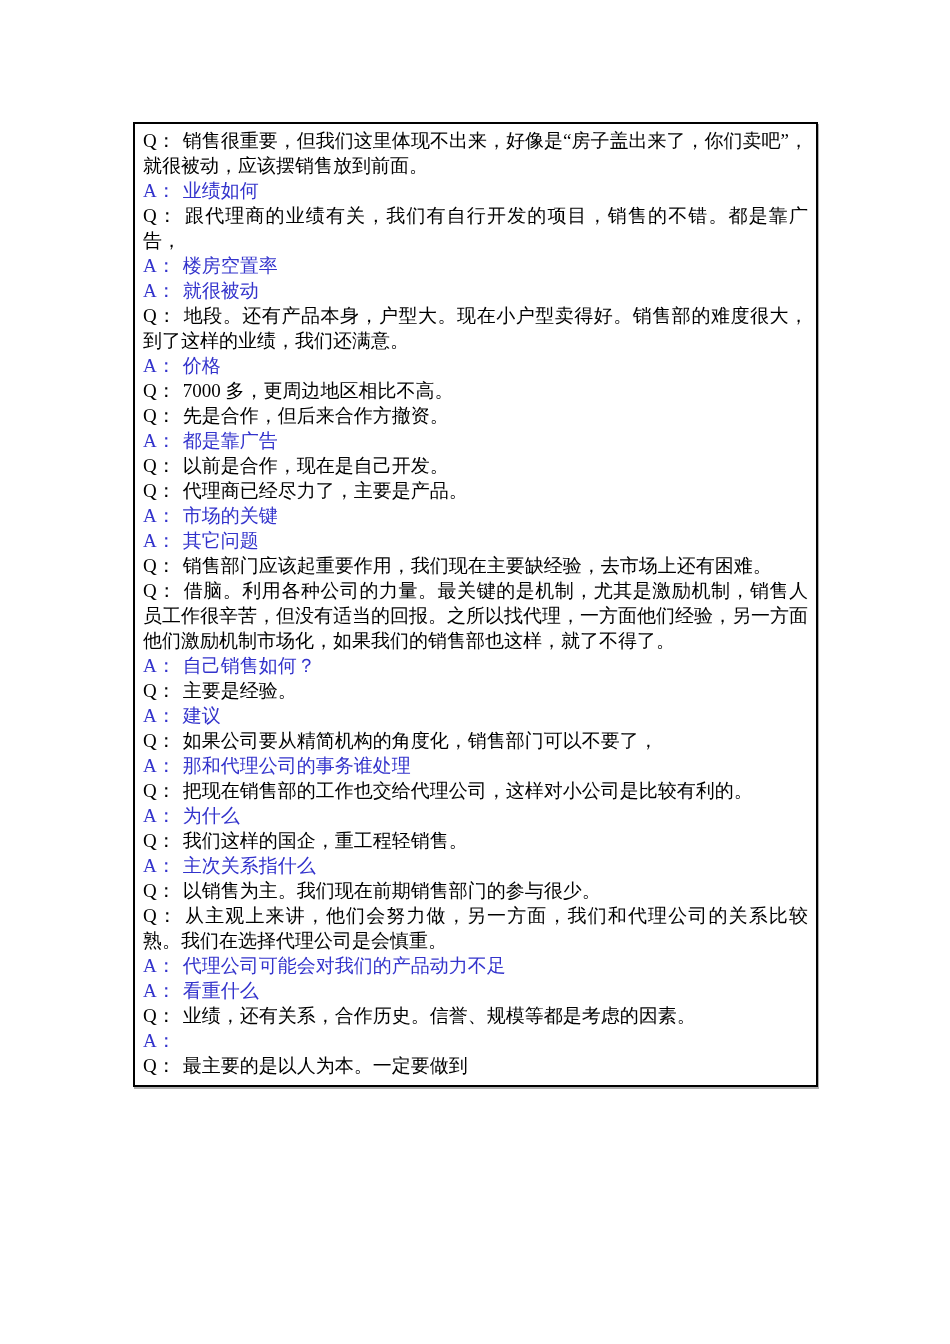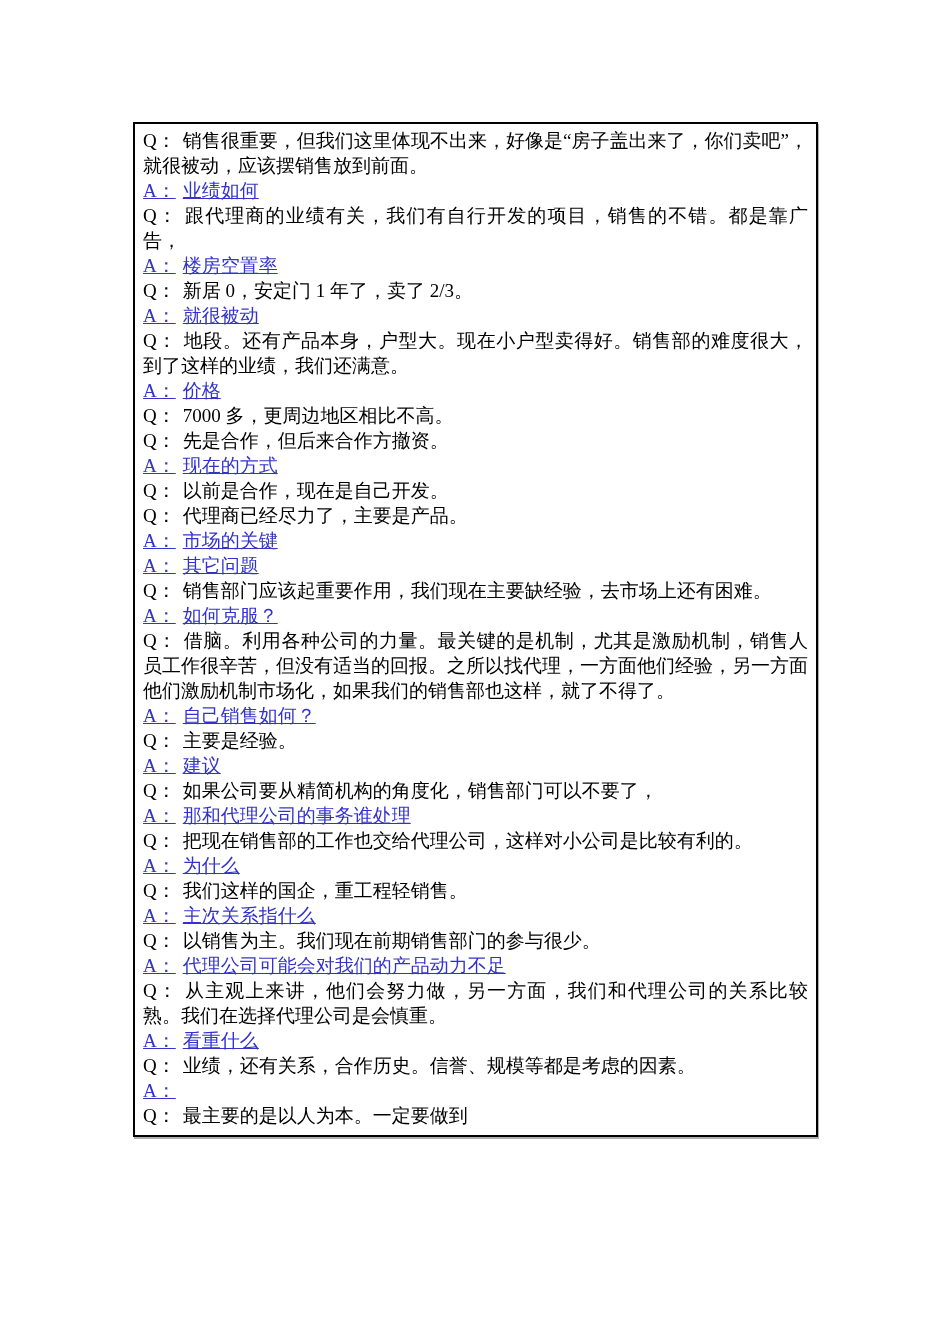--- a/index.html
+++ b/index.html
@@ -27,57 +27,54 @@
   .entry {
     margin: 0;
     font-size: 19px;
     line-height: 25px;
     color: var(--q-color, #000000);
     text-align: justify;
     text-justify: inter-character;
   }
   .entry.a {
     color: var(--a-color, #3333CC);
-    text-decoration: underline;
   }
   .speaker {
     margin-right: 7px;
   }
 </style>
 </head>
 <body>
 
 <div class="qa-box" id="dialog-container">
     <p class="entry q"><span class="speaker">Q：</span><span class="text">销售很重要，但我们这里体现不出来，好像是“房子盖出来了，你们卖吧”，就很被动，应该摆销售放到前面。</span></p>
     <p class="entry a"><span class="speaker">A：</span><span class="text">业绩如何</span></p>
     <p class="entry q"><span class="speaker">Q：</span><span class="text">跟代理商的业绩有关，我们有自行开发的项目，销售的不错。都是靠广告，</span></p>
     <p class="entry a"><span class="speaker">A：</span><span class="text">楼房空置率</span></p>
-    <p class="entry q"><span class="speaker">Q：</span><span class="text">新居 0，安定门 1 年了，卖了 2/3。</span></p>
     <p class="entry a"><span class="speaker">A：</span><span class="text">就很被动</span></p>
     <p class="entry q"><span class="speaker">Q：</span><span class="text">地段。还有产品本身，户型大。现在小户型卖得好。销售部的难度很大，到了这样的业绩，我们还满意。</span></p>
     <p class="entry a"><span class="speaker">A：</span><span class="text">价格</span></p>
     <p class="entry q"><span class="speaker">Q：</span><span class="text">7000 多，更周边地区相比不高。</span></p>
     <p class="entry q"><span class="speaker">Q：</span><span class="text">先是合作，但后来合作方撤资。</span></p>
-    <p class="entry a"><span class="speaker">A：</span><span class="text">现在的方式</span></p>
+    <p class="entry a"><span class="speaker">A：</span><span class="text">都是靠广告</span></p>
     <p class="entry q"><span class="speaker">Q：</span><span class="text">以前是合作，现在是自己开发。</span></p>
     <p class="entry q"><span class="speaker">Q：</span><span class="text">代理商已经尽力了，主要是产品。</span></p>
     <p class="entry a"><span class="speaker">A：</span><span class="text">市场的关键</span></p>
     <p class="entry a"><span class="speaker">A：</span><span class="text">其它问题</span></p>
     <p class="entry q"><span class="speaker">Q：</span><span class="text">销售部门应该起重要作用，我们现在主要缺经验，去市场上还有困难。</span></p>
-    <p class="entry a"><span class="speaker">A：</span><span class="text">如何克服？</span></p>
     <p class="entry q"><span class="speaker">Q：</span><span class="text">借脑。利用各种公司的力量。最关键的是机制，尤其是激励机制，销售人员工作很辛苦，但没有适当的回报。之所以找代理，一方面他们经验，另一方面他们激励机制市场化，如果我们的销售部也这样，就了不得了。</span></p>
     <p class="entry a"><span class="speaker">A：</span><span class="text">自己销售如何？</span></p>
     <p class="entry q"><span class="speaker">Q：</span><span class="text">主要是经验。</span></p>
     <p class="entry a"><span class="speaker">A：</span><span class="text">建议</span></p>
     <p class="entry q"><span class="speaker">Q：</span><span class="text">如果公司要从精简机构的角度化，销售部门可以不要了，</span></p>
     <p class="entry a"><span class="speaker">A：</span><span class="text">那和代理公司的事务谁处理</span></p>
     <p class="entry q"><span class="speaker">Q：</span><span class="text">把现在销售部的工作也交给代理公司，这样对小公司是比较有利的。</span></p>
     <p class="entry a"><span class="speaker">A：</span><span class="text">为什么</span></p>
     <p class="entry q"><span class="speaker">Q：</span><span class="text">我们这样的国企，重工程轻销售。</span></p>
     <p class="entry a"><span class="speaker">A：</span><span class="text">主次关系指什么</span></p>
     <p class="entry q"><span class="speaker">Q：</span><span class="text">以销售为主。我们现在前期销售部门的参与很少。</span></p>
+    <p class="entry q"><span class="speaker">Q：</span><span class="text">从主观上来讲，他们会努力做，另一方面，我们和代理公司的关系比较熟。我们在选择代理公司是会慎重。</span></p>
     <p class="entry a"><span class="speaker">A：</span><span class="text">代理公司可能会对我们的产品动力不足</span></p>
-    <p class="entry q"><span class="speaker">Q：</span><span class="text">从主观上来讲，他们会努力做，另一方面，我们和代理公司的关系比较熟。我们在选择代理公司是会慎重。</span></p>
     <p class="entry a"><span class="speaker">A：</span><span class="text">看重什么</span></p>
     <p class="entry q"><span class="speaker">Q：</span><span class="text">业绩，还有关系，合作历史。信誉、规模等都是考虑的因素。</span></p>
     <p class="entry a"><span class="speaker">A：</span><span class="text"></span></p>
     <p class="entry q"><span class="speaker">Q：</span><span class="text">最主要的是以人为本。一定要做到</span></p>
   </div>
 
 </body></html>

